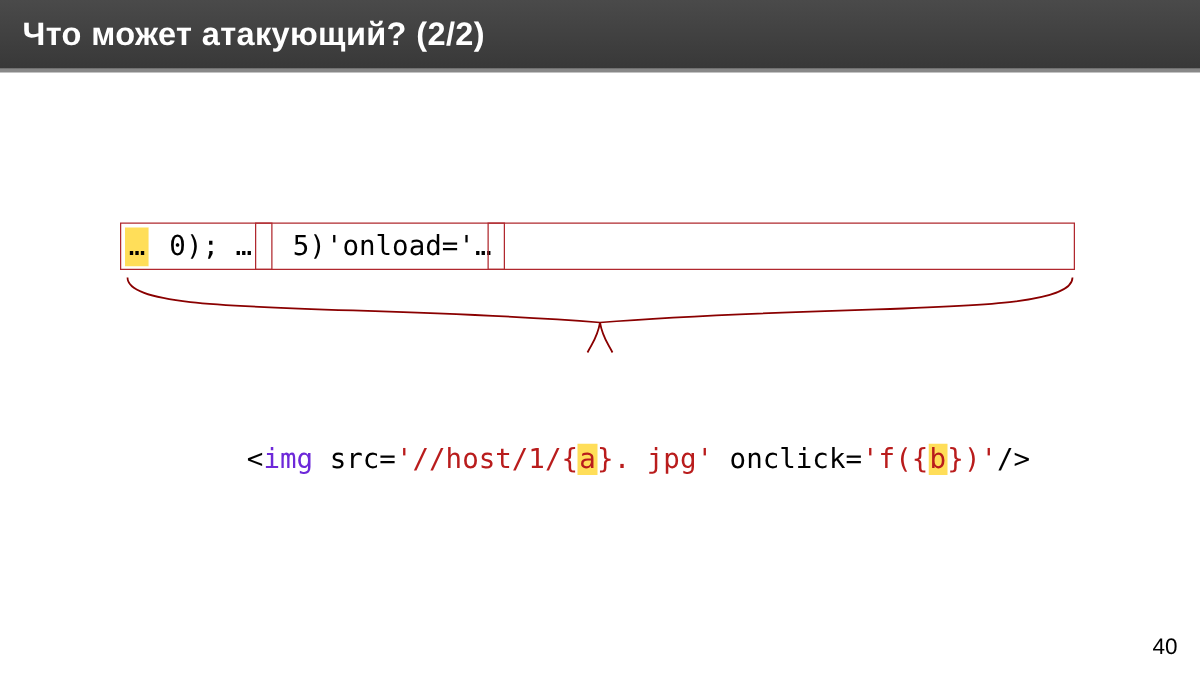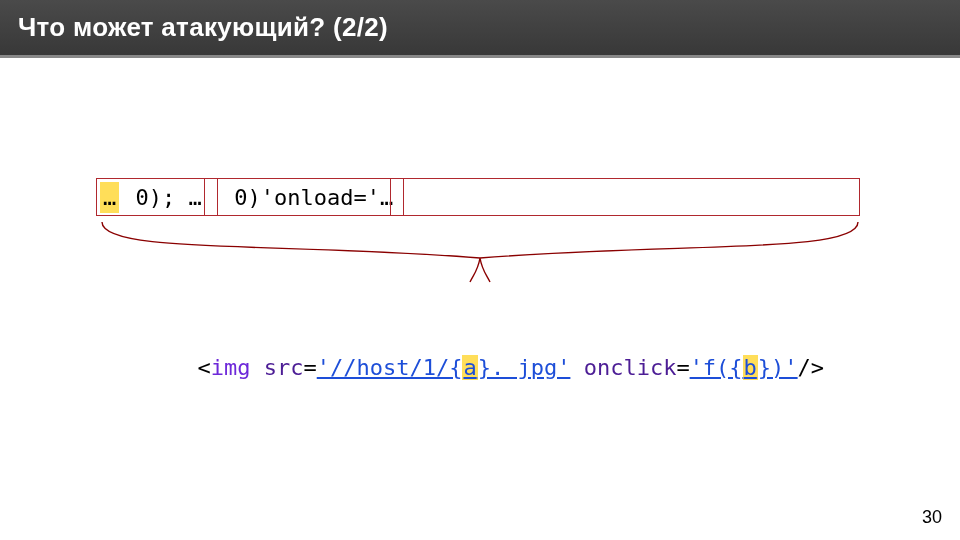--- a/index.html
+++ b/index.html
@@ -10,52 +10,52 @@
   .content { position: relative; width: 100%; height: calc(100% - 58px); }
   .code-row1 { position: absolute; top: 124px; left: 100px; display: flex; align-items: stretch; font-family: "DejaVu Sans Mono","Menlo","Consolas",monospace; font-size: 22px; }
   .seg { display: inline-flex; align-items: center; padding: 3px 3px; white-space: pre; }
   .seg.hl { background: #ffde59; }
   .seg.plain { background: #fff; }
   .box-outline { position: absolute; border: 1px solid #b0282e; pointer-events: none; }
   .brace-wrap { position: absolute; top: 162px; left: 100px; width: 760px; height: 74px; pointer-events: none; }
   .code-row2 { position: absolute; top: 272px; left: 118px; font-family: "DejaVu Sans Mono","Menlo","Consolas",monospace; font-size: 22px; white-space: pre; }
   .tag-delim { color: #000; }
   .tag-name { color: #6d28d9; font-weight: normal; }
-  .attr-name { color: #4c1d95; }
+  .attr-name { color: #000000; }
   .eq { color: #000; }
-  .string { color: #1d4ed8; text-decoration: underline; }
+  .string { color: #b91c1c; }
   .hlb { background: #ffde59; padding: 0 1px; }
   .pagenum { position: absolute; right: 18px; bottom: 12px; font-size: 18px; color: #000; }
 </style>
 </head>
 <body>
 
 <div class="slide">
   <div class="header">
     <div class="title">Что может атакующий? (2/2)</div>
   </div>
   <div class="content">
 
     <div class="code-row1">
       <span class="seg hl">…</span>
       <span class="seg plain"> 0); … </span>
-      <span class="seg plain"> 0)'onload='… </span>
+      <span class="seg plain"> 5)'onload='… </span>
     </div>
 
     <div class="box-outline" style="top:120px; left:96px;  width:122px; height:38px;"></div>
     <div class="box-outline" style="top:120px; left:204px; width:200px; height:38px;"></div>
     <div class="box-outline" style="top:120px; left:390px; width:470px; height:38px;"></div>
 
     <div class="brace-wrap">
       <svg viewBox="0 0 760 74" width="760" height="74">
         <path d="M 2 2 C 2 34, 180 22, 380 38 C 580 22, 758 34, 758 2
                  M 380 38 C 378 50, 374 54, 370 62
                  M 380 38 C 382 50, 386 54, 390 62" fill="none" stroke="#8a0000" stroke-width="1.4"></path>
       </svg>
     </div>
 
     <div class="code-row2">
       <span class="tag-delim">&lt;</span><span class="tag-name">img</span><span> </span><span class="attr-name">src</span><span class="eq">=</span><span class="string">'//host/1/{</span><span class="string hlb">a</span><span class="string">}. jpg'</span><span> </span><span class="attr-name">onclick</span><span class="eq">=</span><span class="string">'f({</span><span class="string hlb">b</span><span class="string">})'</span><span class="tag-delim">/&gt;</span>
     </div>
 
-    <div class="pagenum">30</div>
+    <div class="pagenum">40</div>
   </div>
 </div>
 
 </body></html>

